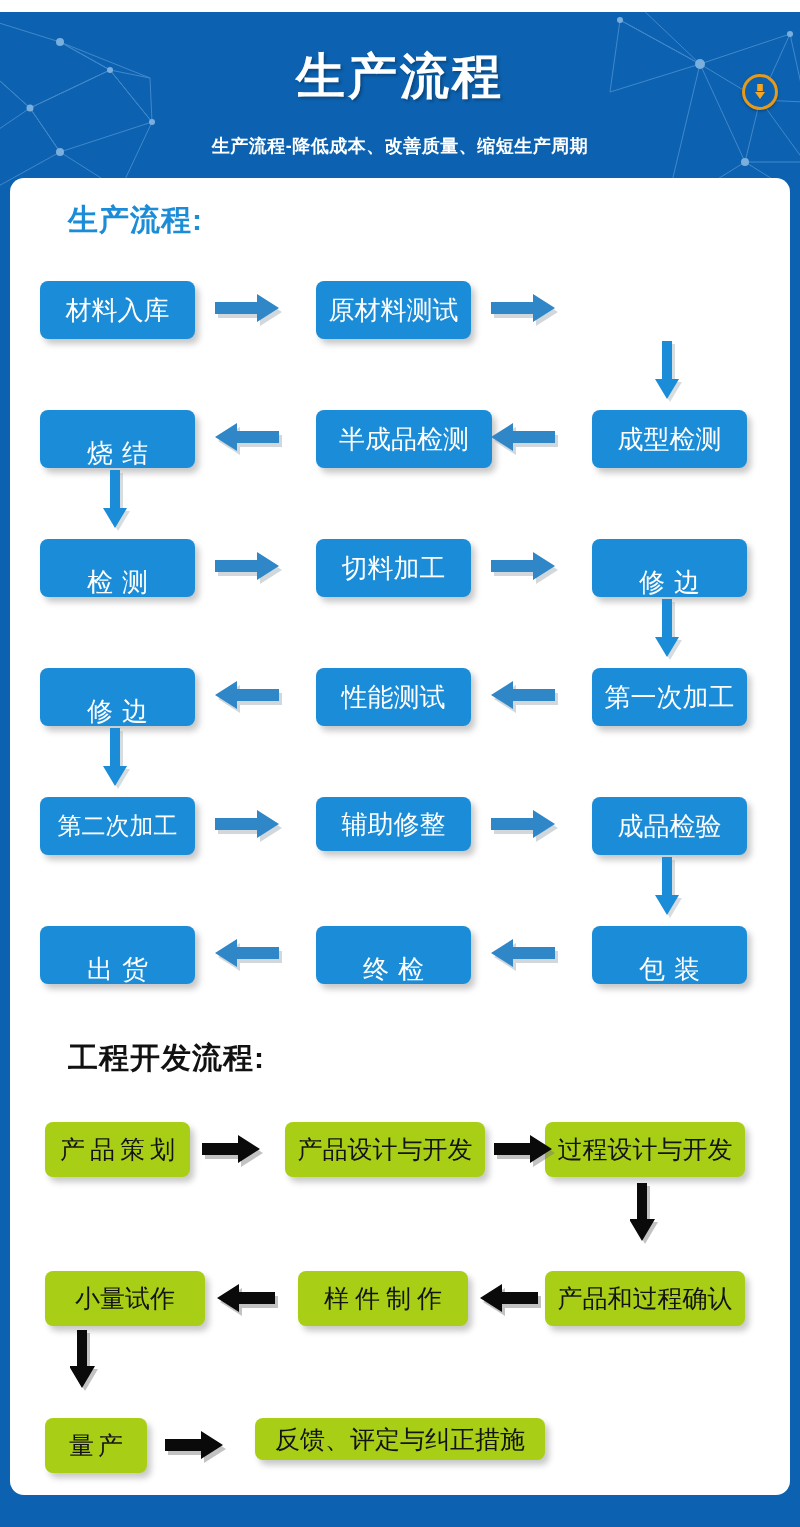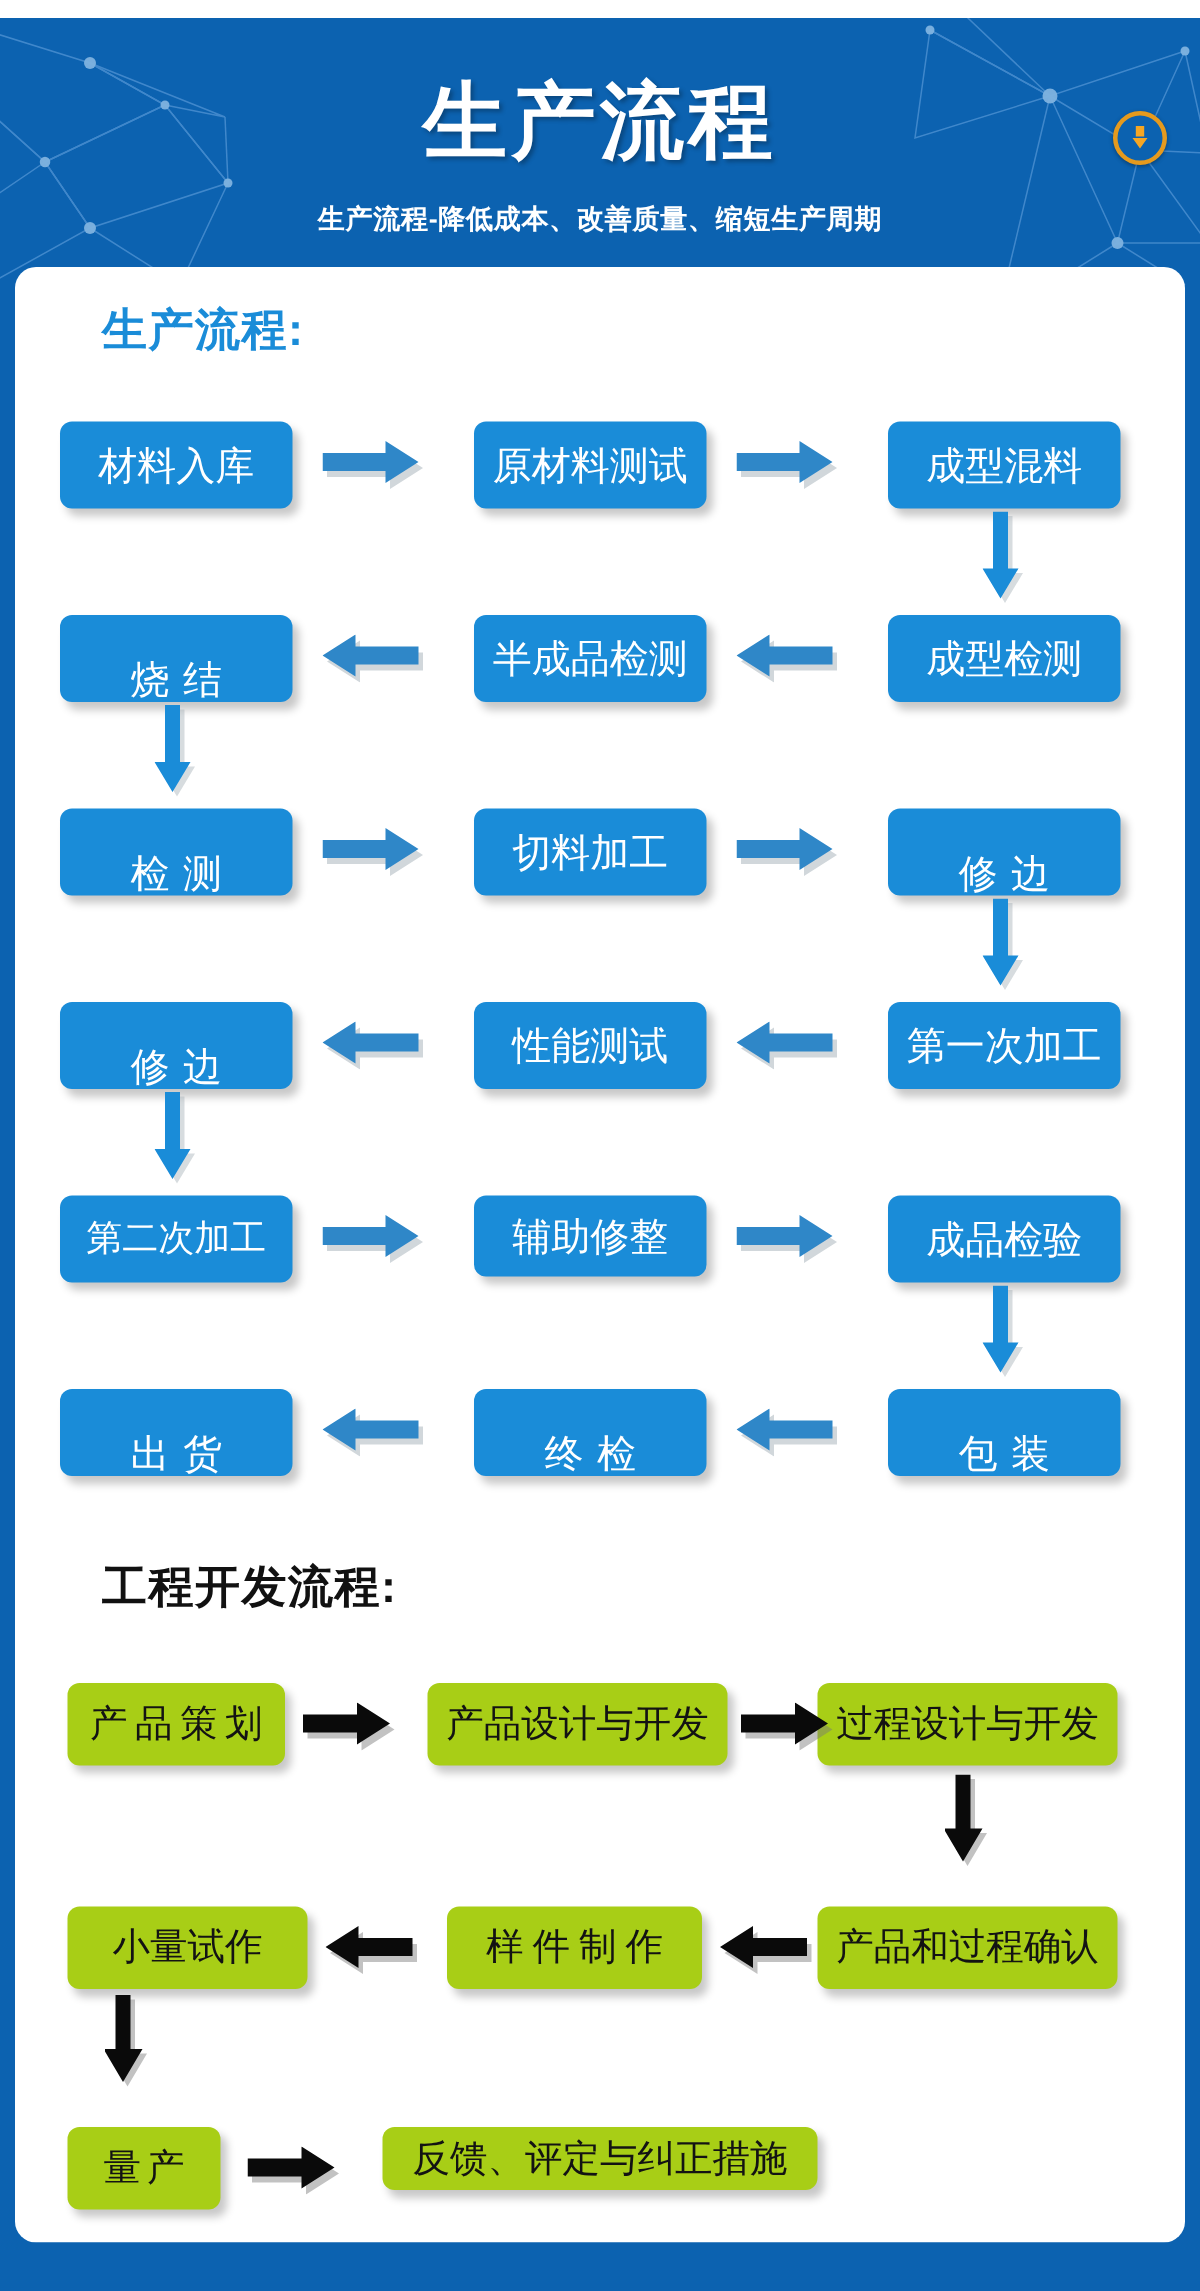--- a/index.html
+++ b/index.html
@@ -46,21 +46,21 @@
     opacity: 1;
     pointer-events: none;
   }
 
   .banner-title {
     position: absolute;
     left: 0; top: 32px;
     width: 800px;
     text-align: center;
     color: #ffffff;
-    font-size: 56px;
+    font-size: 49px;
     font-weight: bold;
     letter-spacing: 3px;
     text-shadow: 2px 2px 3px rgba(0,0,0,0.28);
   }
 
   .banner-sub {
     position: absolute;
     left: 0; top: 122px;
     width: 800px;
     text-align: center;
@@ -214,23 +214,20 @@
   <div class="card">
 
     <div class="section-heading heading-blue" style="left:26px; top:22px;">生产流程:</div>
 
     <div class="node node-blue" style="left:30px;  top:103px; width:155px; height:58px;">
       <span>材料入库</span>
     </div>
     <div class="node node-blue" style="left:306px; top:103px; width:155px; height:58px;">
       <span>原材料测试</span>
     </div>
-    <div class="node node-blue" style="left:582px; top:103px; width:155px; height:58px;">
-      <span>成型混料</span>
-    </div>
 
     <svg class="arrow" style="left:205px; top:116px;" width="82" height="32" viewBox="0 0 82 32">
       <g transform="translate(3,4)">
         <path d="M0 8 L42 8 L42 0 L64 14 L42 28 L42 20 L0 20 Z" fill="#9aa7b0" opacity="0.45"></path>
       </g>
       <path d="M0 8 L42 8 L42 0 L64 14 L42 28 L42 20 L0 20 Z" fill="#2f87c8"></path>
     </svg>
     <svg class="arrow" style="left:481px; top:116px;" width="82" height="32" viewBox="0 0 82 32">
       <g transform="translate(3,4)">
         <path d="M0 8 L42 8 L42 0 L64 14 L42 28 L42 20 L0 20 Z" fill="#9aa7b0" opacity="0.45"></path>
@@ -241,21 +238,21 @@
     <svg class="arrow" style="left:645px; top:163px;" width="30" height="66" viewBox="0 0 30 66">
       <g transform="translate(3,3)">
         <path d="M7 0 L17 0 L17 38 L24 38 L12 58 L0 38 L7 38 Z" fill="#9aa7b0" opacity="0.4"></path>
       </g>
       <path d="M7 0 L17 0 L17 38 L24 38 L12 58 L0 38 L7 38 Z" fill="#1a8cd8"></path>
     </svg>
 
     <div class="node node-blue" style="left:582px; top:232px; width:155px; height:58px;">
       <span>成型检测</span>
     </div>
-    <div class="node node-blue" style="left:306px; top:232px; width:155px; height:58px;justify-content:center;">
+    <div class="node node-blue" style="left:306px; top:232px; width:176px; height:58px;justify-content:center;">
       <span>半成品检测</span>
     </div>
     <div class="node node-blue" style="left:30px;  top:232px; width:155px; height:58px;">
       <span class="wide-sp">烧结</span>
     </div>
 
     <svg class="arrow" style="left:481px; top:245px;" width="82" height="32" viewBox="0 0 82 32">
       <g transform="translate(3,4)">
         <path d="M64 8 L22 8 L22 0 L0 14 L22 28 L22 20 L64 20 Z" fill="#9aa7b0" opacity="0.45"></path>
       </g>

